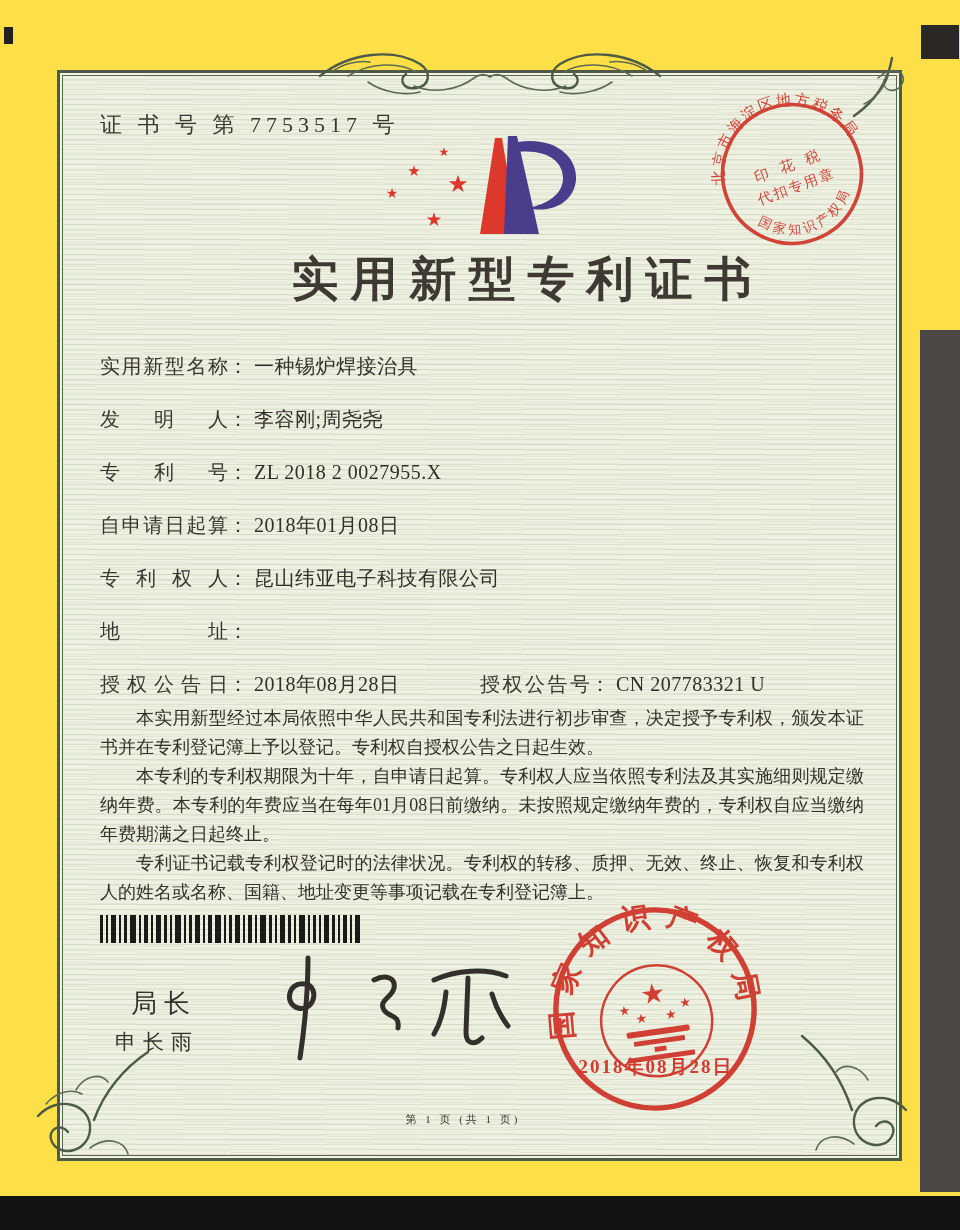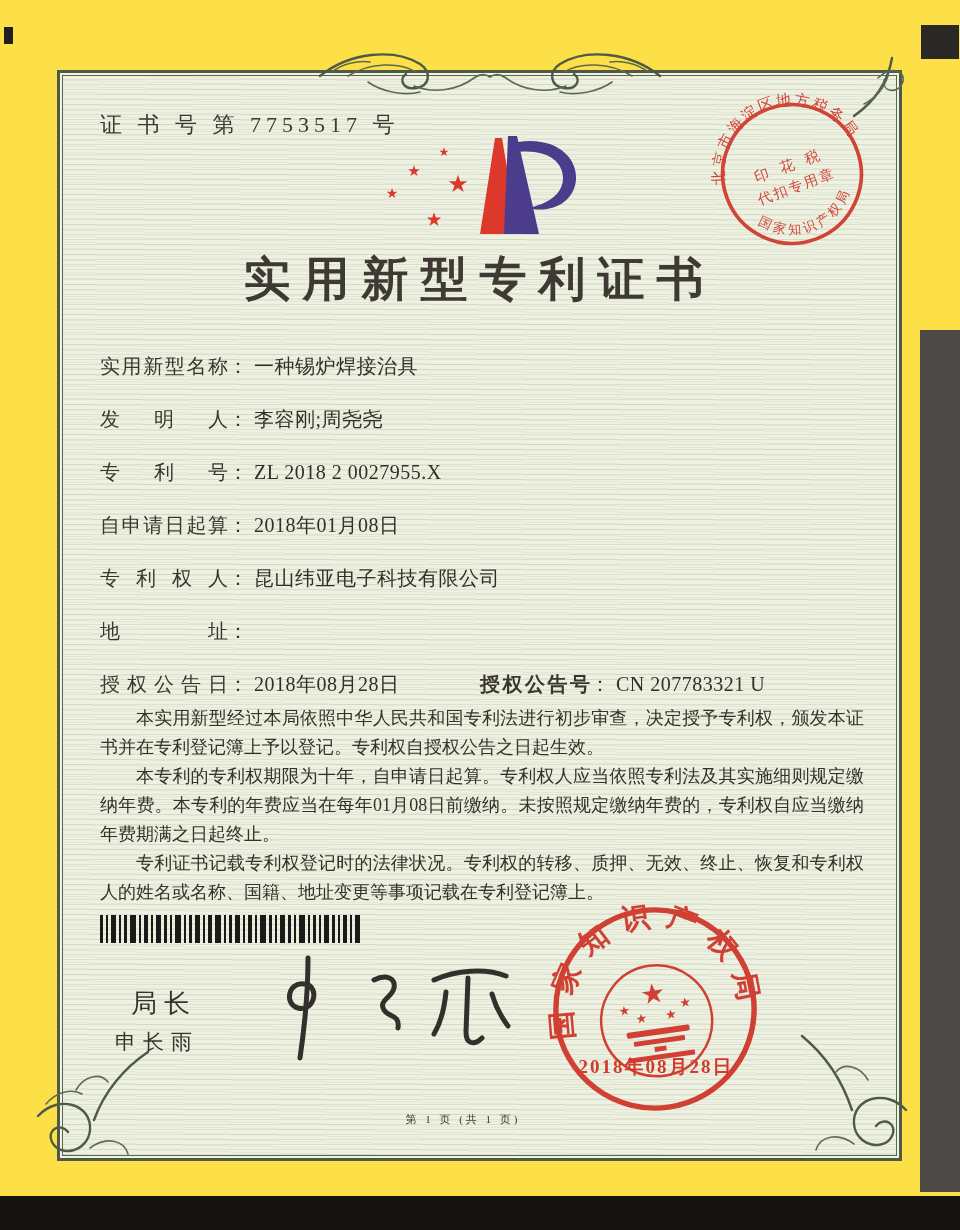--- a/index.html
+++ b/index.html
@@ -31,29 +31,29 @@
   .cert-number{position:absolute;left:100px;top:110px;font-size:22px;letter-spacing:5px;color:#3b3731;}
 
   .logo{position:absolute;left:368px;top:134px;width:212px;height:104px;}
 
   .tax-stamp{position:absolute;left:708px;top:90px;width:168px;height:168px;transform:rotate(-20deg);opacity:.92;}
   .office-stamp{position:absolute;left:546px;top:900px;width:218px;height:218px;transform:rotate(-8deg);opacity:.95;}
   .stamp-red{fill:#cf372b;}
   .stamp-line{fill:none;stroke:#cf372b;}
 
   .cert-title{position:absolute;left:57px;top:248px;width:845px;text-align:center;
-    font-size:47px;font-weight:700;letter-spacing:12px;color:#3e3a33;}
+    font-size:47px;font-weight:700;letter-spacing:12px;color:#3e3a33;padding-left:48px;}
 
   .fields{position:absolute;left:100px;top:352px;width:766px;}
   .field-row{display:flex;align-items:flex-start;font-size:20px;line-height:29px;margin-bottom:24px;position:relative;}
   .field-label{display:inline-block;width:128px;text-align:justify;text-align-last:justify;color:#3a362f;flex:0 0 auto;}
   .field-colon{flex:0 0 auto;margin-right:6px;}
   .field-value{color:#322e29;letter-spacing:.5px;white-space:nowrap;}
   .grant-pair{position:absolute;left:380px;top:0;display:flex;align-items:baseline;}
-  .grant-pair .field-label{width:110px;font-weight:bold;}
+  .grant-pair .field-label{width:110px;}
 
   .body-text{position:absolute;left:100px;top:704px;width:764px;font-size:18px;line-height:29px;
     text-align:justify;color:#34302a;}
   .body-text p{margin:0;text-indent:2em;}
 
   .barcode{position:absolute;left:100px;top:915px;width:260px;height:28px;}
 
   .signer-title{position:absolute;left:131px;top:986px;font-size:26px;letter-spacing:7px;color:#36322c;}
   .signer-name{position:absolute;left:115px;top:1028px;font-size:21px;letter-spacing:7px;color:#36322c;}
   .signature{position:absolute;left:248px;top:950px;width:290px;height:125px;}

